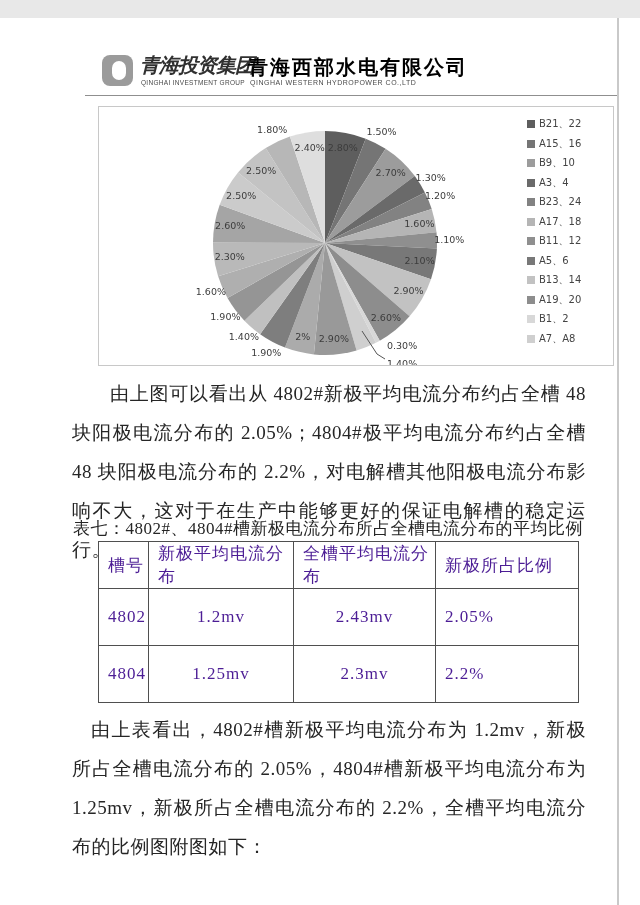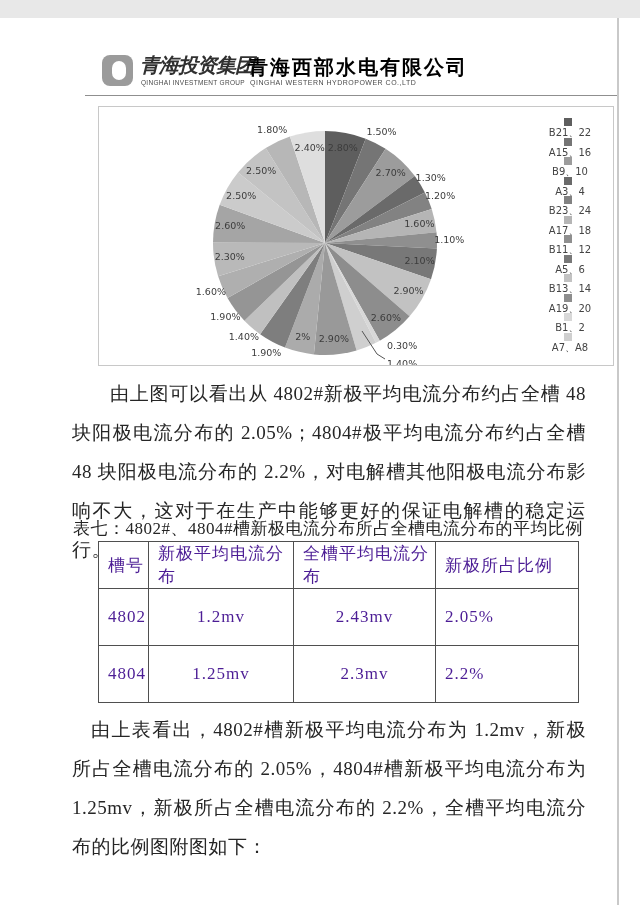--- a/index.html
+++ b/index.html
@@ -22,21 +22,21 @@
   .co-en{position:absolute;left:250px;top:61px;font-size:7px;letter-spacing:.5px;color:#4a4a4a;
          font-family:"Liberation Sans","DejaVu Sans",sans-serif;white-space:nowrap;}
   .hdr-rule{position:absolute;left:85px;top:77px;width:533px;height:0;border-top:1.5px solid #8f8f8f;}
 
   
   .chart-frame{position:absolute;left:98px;top:88px;width:514px;height:258px;
                border:1px solid #c8c8c8;background:#fff;}
   .pie-label{font-family:"DejaVu Sans","Liberation Sans",sans-serif;font-size:9.5px;fill:#3c3c3c;}
   .legend{position:absolute;left:428px;top:11px;width:86px;
           font-family:"DejaVu Sans","Liberation Sans",sans-serif;font-size:10px;color:#444;}
-  .legend .item{display:flex;align-items:center;height:12px;margin-bottom:7.5px;white-space:nowrap;flex-direction:column;}
+  .legend .item{display:flex;align-items:center;height:12px;margin-bottom:7.5px;white-space:nowrap;}
   .legend .sw{width:8px;height:8px;margin-right:4px;flex:0 0 auto;}
 
   
   .para{position:absolute;left:72px;width:514px;font-size:19px;line-height:39px;
         text-align:justify;letter-spacing:.5px;}
   .para1{top:356px;text-indent:2em;}
   .para2{top:692px;text-indent:1em;}
   .tbl-caption{position:absolute;left:73px;top:499px;font-size:17px;letter-spacing:.5px;white-space:nowrap;}
 
   

